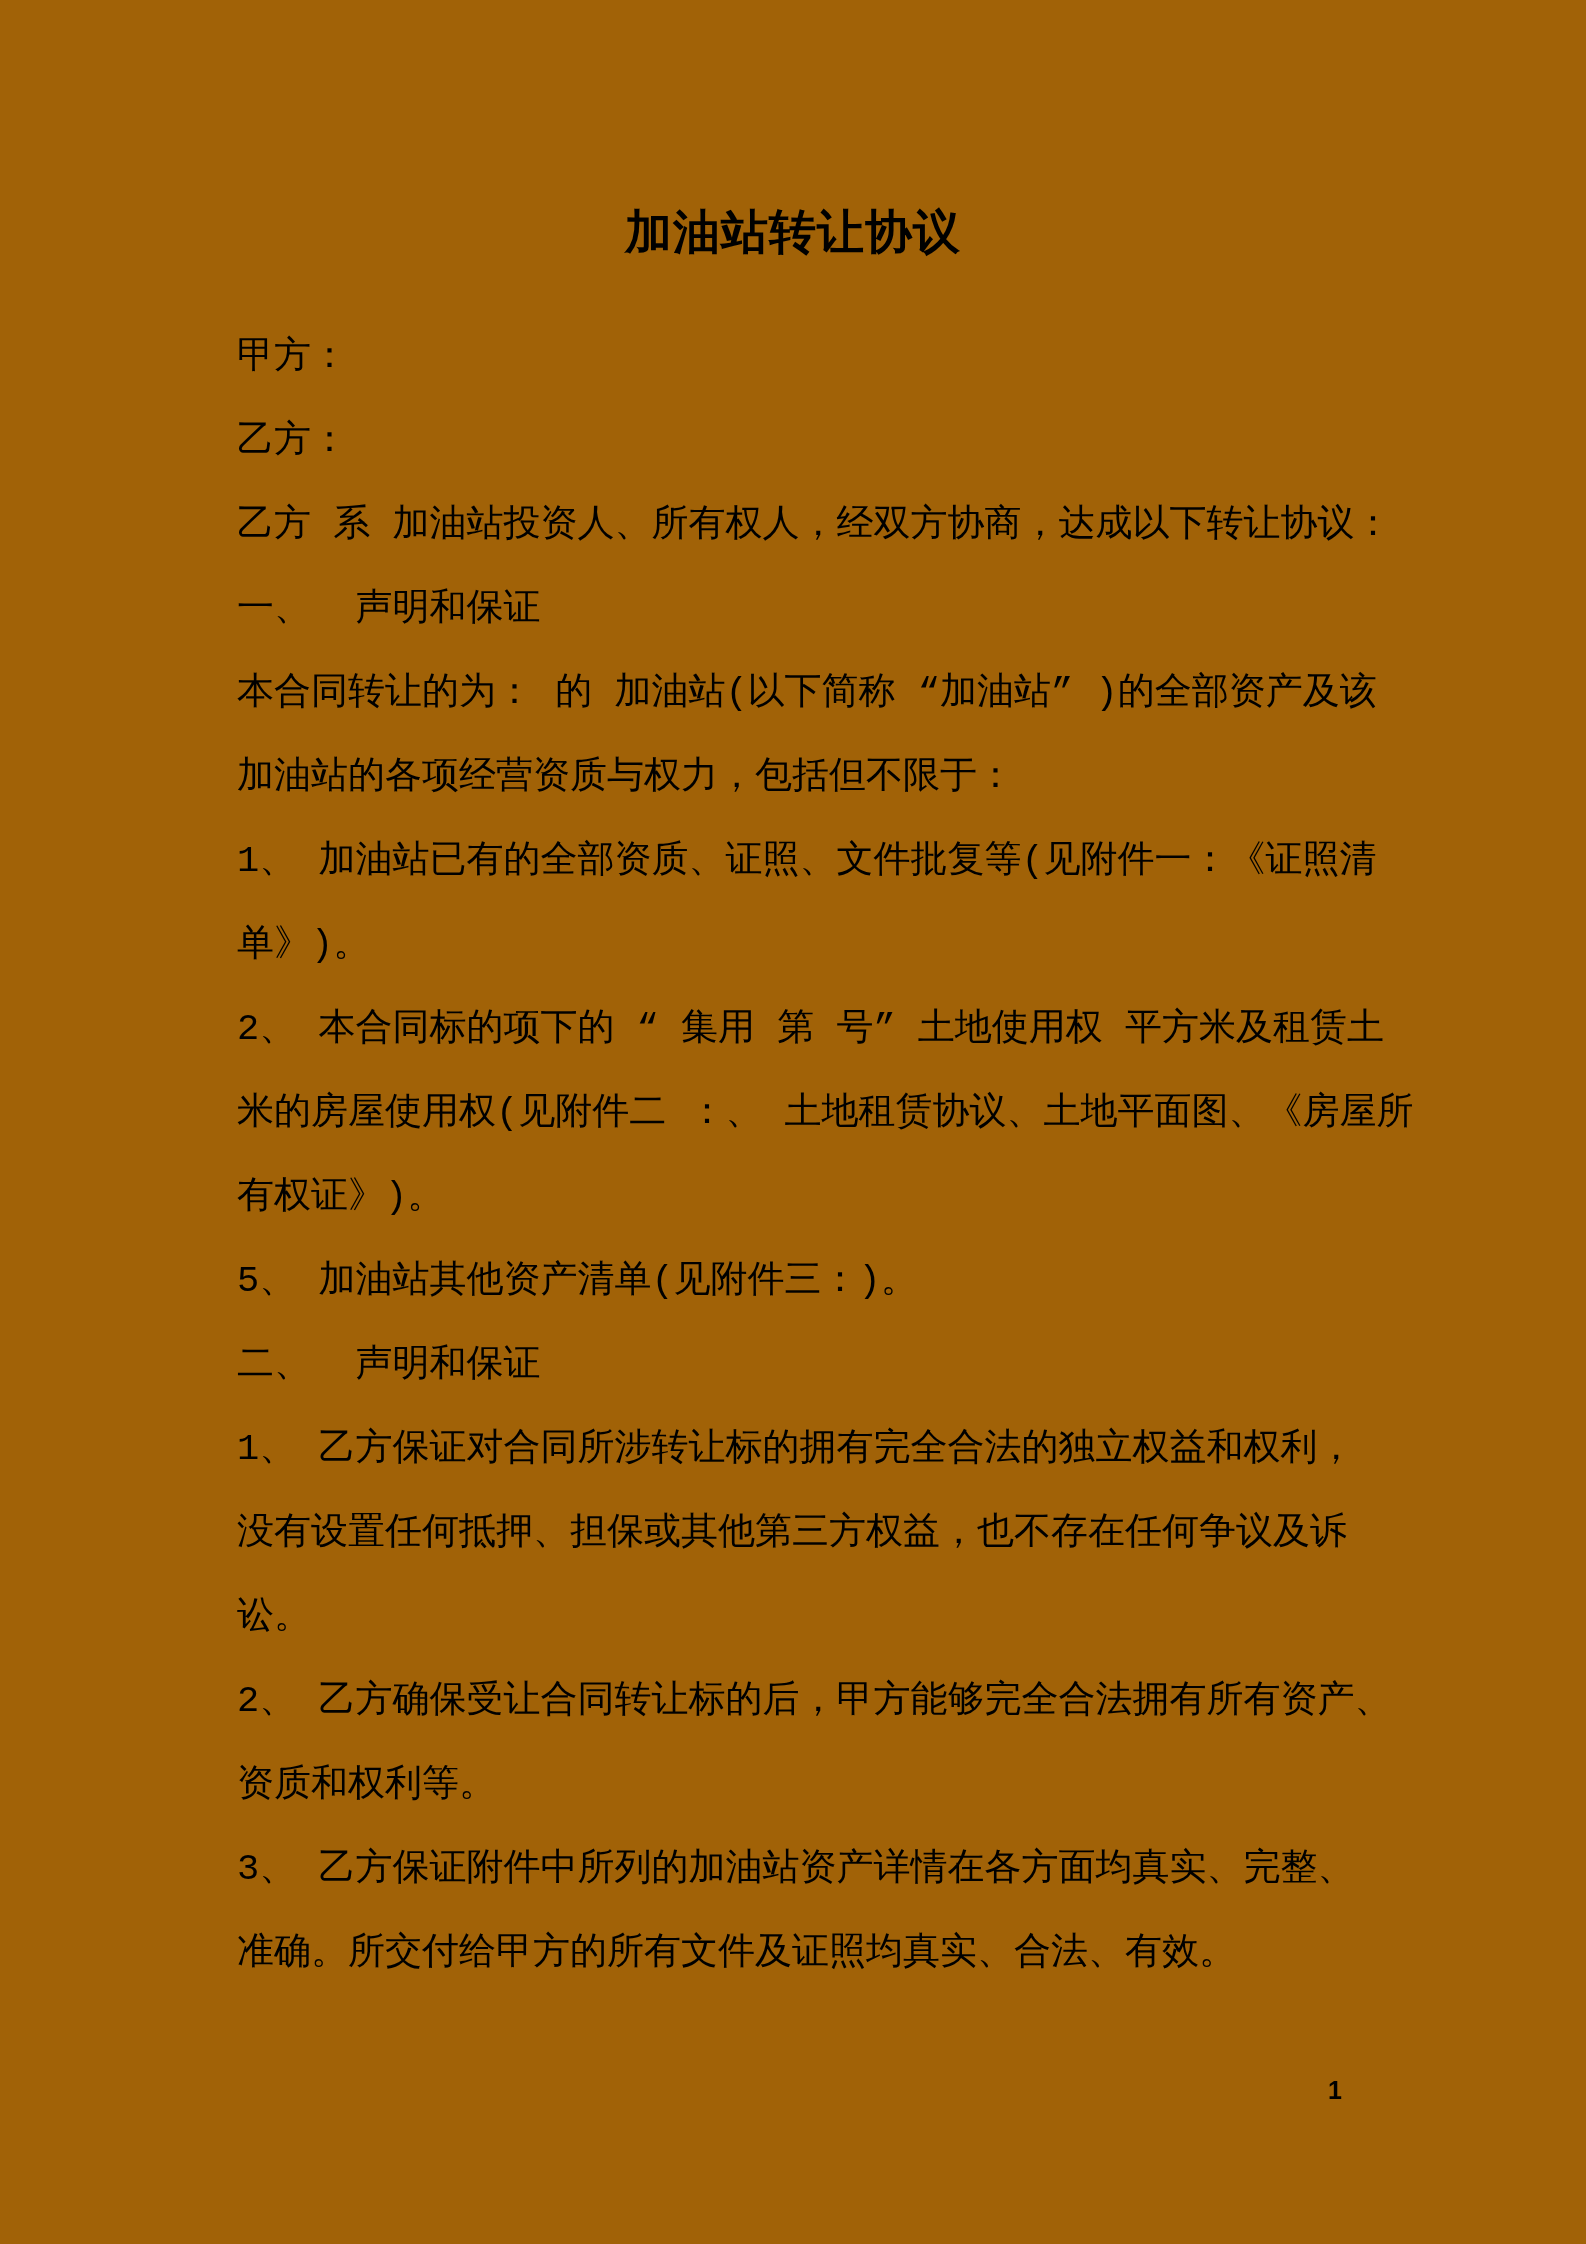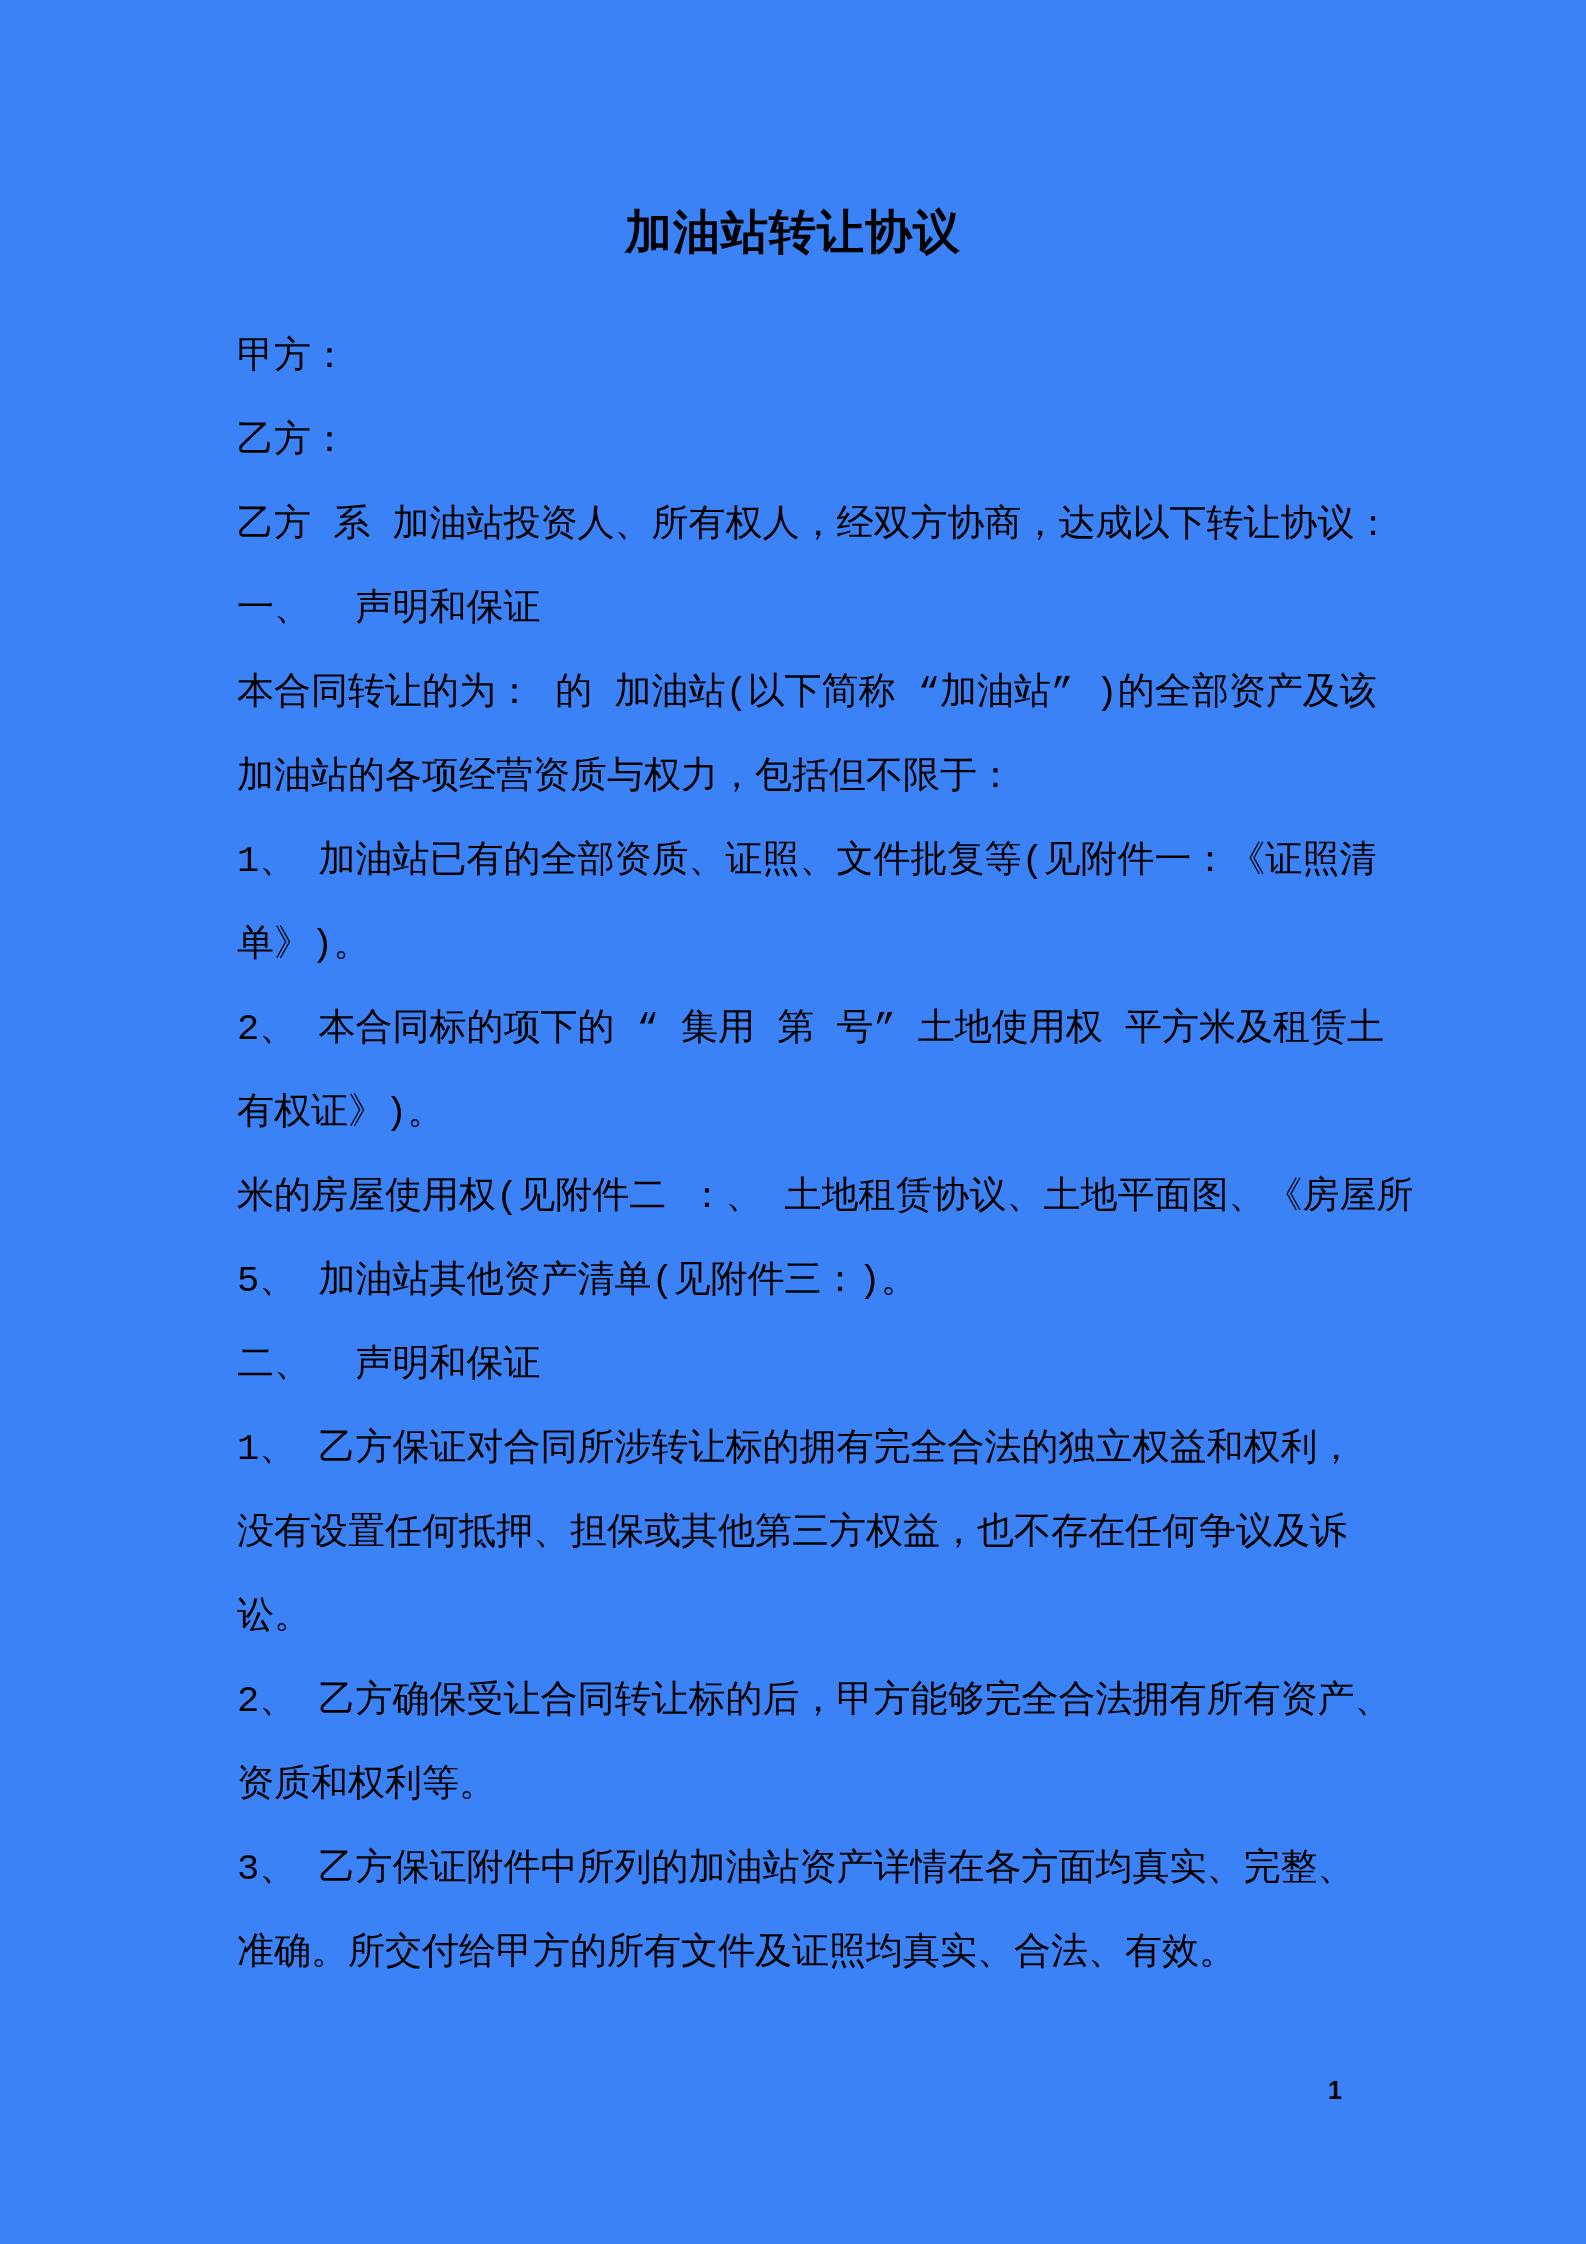--- a/index.html
+++ b/index.html
@@ -1,21 +1,21 @@
 <!DOCTYPE html>
 <html><head>
 <meta charset="utf-8">
 <style>
   * { margin: 0; padding: 0; box-sizing: border-box; }
   html, body { background: #ffffff; }
   .page {
     position: relative;
     width: 1586px;
     height: 2244px;
-    background: #3b82f6;
+    background: #a16207;
     overflow: hidden;
     color: #000000;
     font-family: "Liberation Sans", "DejaVu Sans", sans-serif;
   }
   .doc-title {
     position: absolute;
     top: 201px;
     left: 0;
     width: 100%;
     text-align: center;
@@ -58,22 +58,22 @@
   <div class="body-text">
     <div class="line">甲方：</div>
     <div class="line">乙方：</div>
     <div class="line">乙方 系 加油站投资人、所有权人，经双方协商，达成以下转让协议：</div>
     <div class="line">一、  声明和保证</div>
     <div class="line">本合同转让的为： 的 加油站(以下简称 “加油站” )的全部资产及该</div>
     <div class="line">加油站的各项经营资质与权力，包括但不限于：</div>
     <div class="line">1、 加油站已有的全部资质、证照、文件批复等(见附件一：《证照清</div>
     <div class="line">单》)。</div>
     <div class="line">2、 本合同标的项下的 “ 集用 第 号” 土地使用权 平方米及租赁土</div>
+    <div class="line">米的房屋使用权(见附件二 ：、 土地租赁协议、土地平面图、《房屋所</div>
     <div class="line">有权证》)。</div>
-    <div class="line">米的房屋使用权(见附件二 ：、 土地租赁协议、土地平面图、《房屋所</div>
     <div class="line">5、 加油站其他资产清单(见附件三：)。</div>
     <div class="line">二、  声明和保证</div>
     <div class="line">1、 乙方保证对合同所涉转让标的拥有完全合法的独立权益和权利，</div>
     <div class="line">没有设置任何抵押、担保或其他第三方权益，也不存在任何争议及诉</div>
     <div class="line">讼。</div>
     <div class="line">2、 乙方确保受让合同转让标的后，甲方能够完全合法拥有所有资产、</div>
     <div class="line">资质和权利等。</div>
     <div class="line">3、 乙方保证附件中所列的加油站资产详情在各方面均真实、完整、</div>
     <div class="line">准确。所交付给甲方的所有文件及证照均真实、合法、有效。</div>
   </div>

